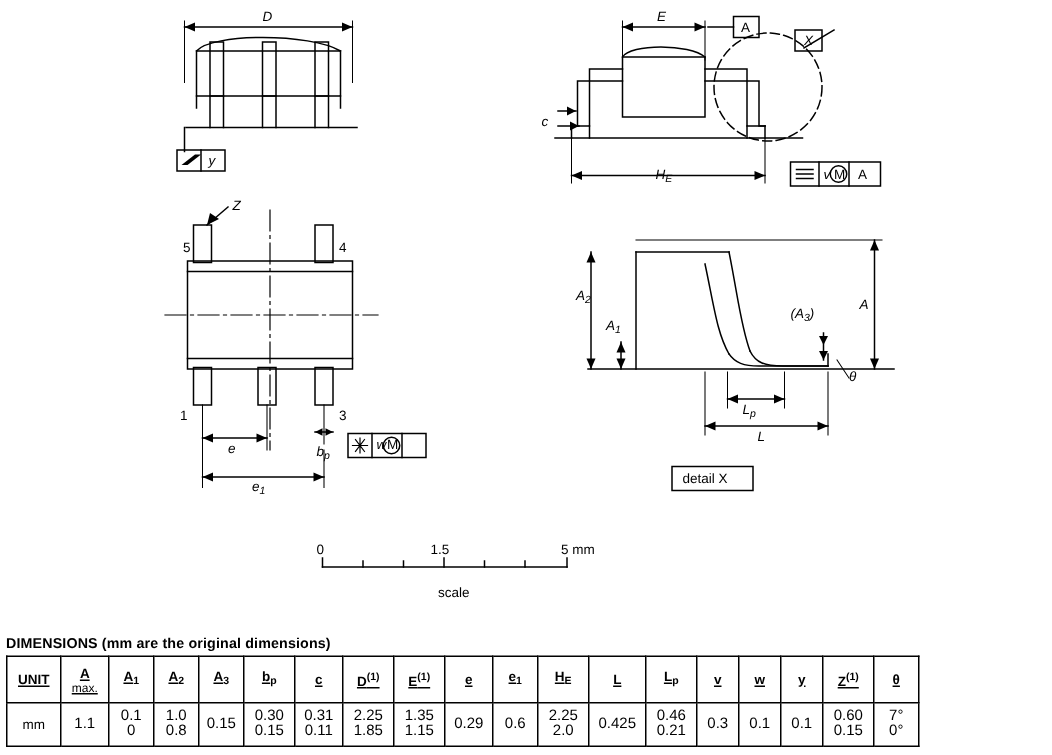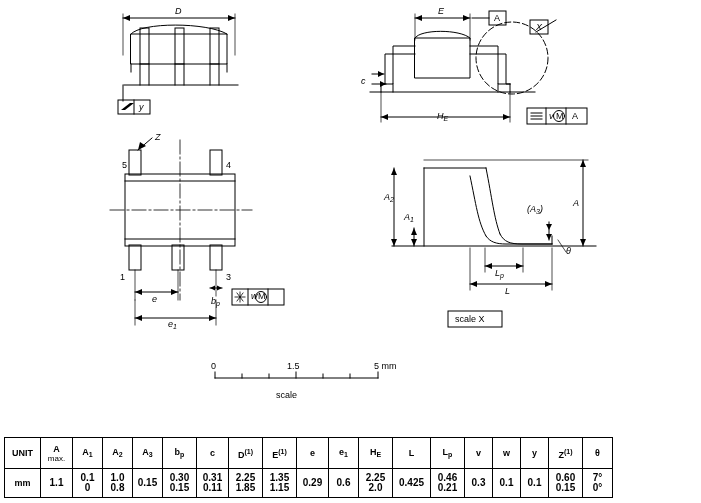--- a/index.html
+++ b/index.html
@@ -28,23 +28,23 @@
     border-collapse:collapse;
     font-size:9px;
     table-layout:fixed;
   }
   table.dims th, table.dims td{
     border:1px solid #000;
     text-align:center;
     vertical-align:middle;
     padding:0;
     line-height:11px;
-    font-weight:bold;
+    font-weight:normal;
   }
-  table.dims thead th{height:30px;font-weight:bold;}
+  table.dims thead th{height:30px;font-weight:bold;text-decoration:underline;}
   table.dims tbody td{height:28px;}
   .two{display:block;line-height:10px;font-size:10px;}
   .twoTop{display:block;line-height:10px;}
   .hdrA{font-weight:bold;}
   .hdrA small{display:block;font-weight:normal;font-size:8px;line-height:9px;}
 
   
   .scalelbl{position:absolute;font-size:9px;}
 </style>
 </head>
@@ -248,27 +248,28 @@
   <div class="lbl it" style="left:251px;top:291px;">w</div>
   <div class="lbl" style="left:258px;top:291px;">M</div>
 
   <div class="lbl it" style="left:384px;top:192px;"><span>A</span><span class="sub">2</span></div>
   <div class="lbl it" style="left:404px;top:212px;"><span>A</span><span class="sub">1</span></div>
   <div class="lbl it" style="left:527px;top:204px;"><span>(A</span><span class="sub">3</span><span>)</span></div>
   <div class="lbl it" style="left:573px;top:198px;">A</div>
   <div class="lbl it" style="left:566px;top:246px;">θ</div>
   <div class="lbl it" style="left:495px;top:268px;"><span>L</span><span class="sub">p</span></div>
   <div class="lbl it" style="left:505px;top:286px;">L</div>
-  <div class="lbl" style="left:455px;top:314px;">scale X</div>
+  <div class="lbl" style="left:455px;top:314px;">detail X</div>
 
   <div class="scalelbl" style="left:211px;top:361px;">0</div>
   <div class="scalelbl" style="left:287px;top:361px;">1.5</div>
   <div class="scalelbl" style="left:374px;top:361px;">5 mm</div>
-  <div class="scalelbl" style="left:276px;top:390px;">scale</div>
-
+  <div class="scalelbl" style="left:292px;top:390px;">scale</div>
+
+  <div class="dimtitle">DIMENSIONS (mm are the original dimensions)</div>
 
   <table class="dims">
     <colgroup>
       <col style="width:36px">
         <col style="width:32px">
         <col style="width:30px">
         <col style="width:30px">
       <col style="width:30px">
         <col style="width:34px">
         <col style="width:32px">

